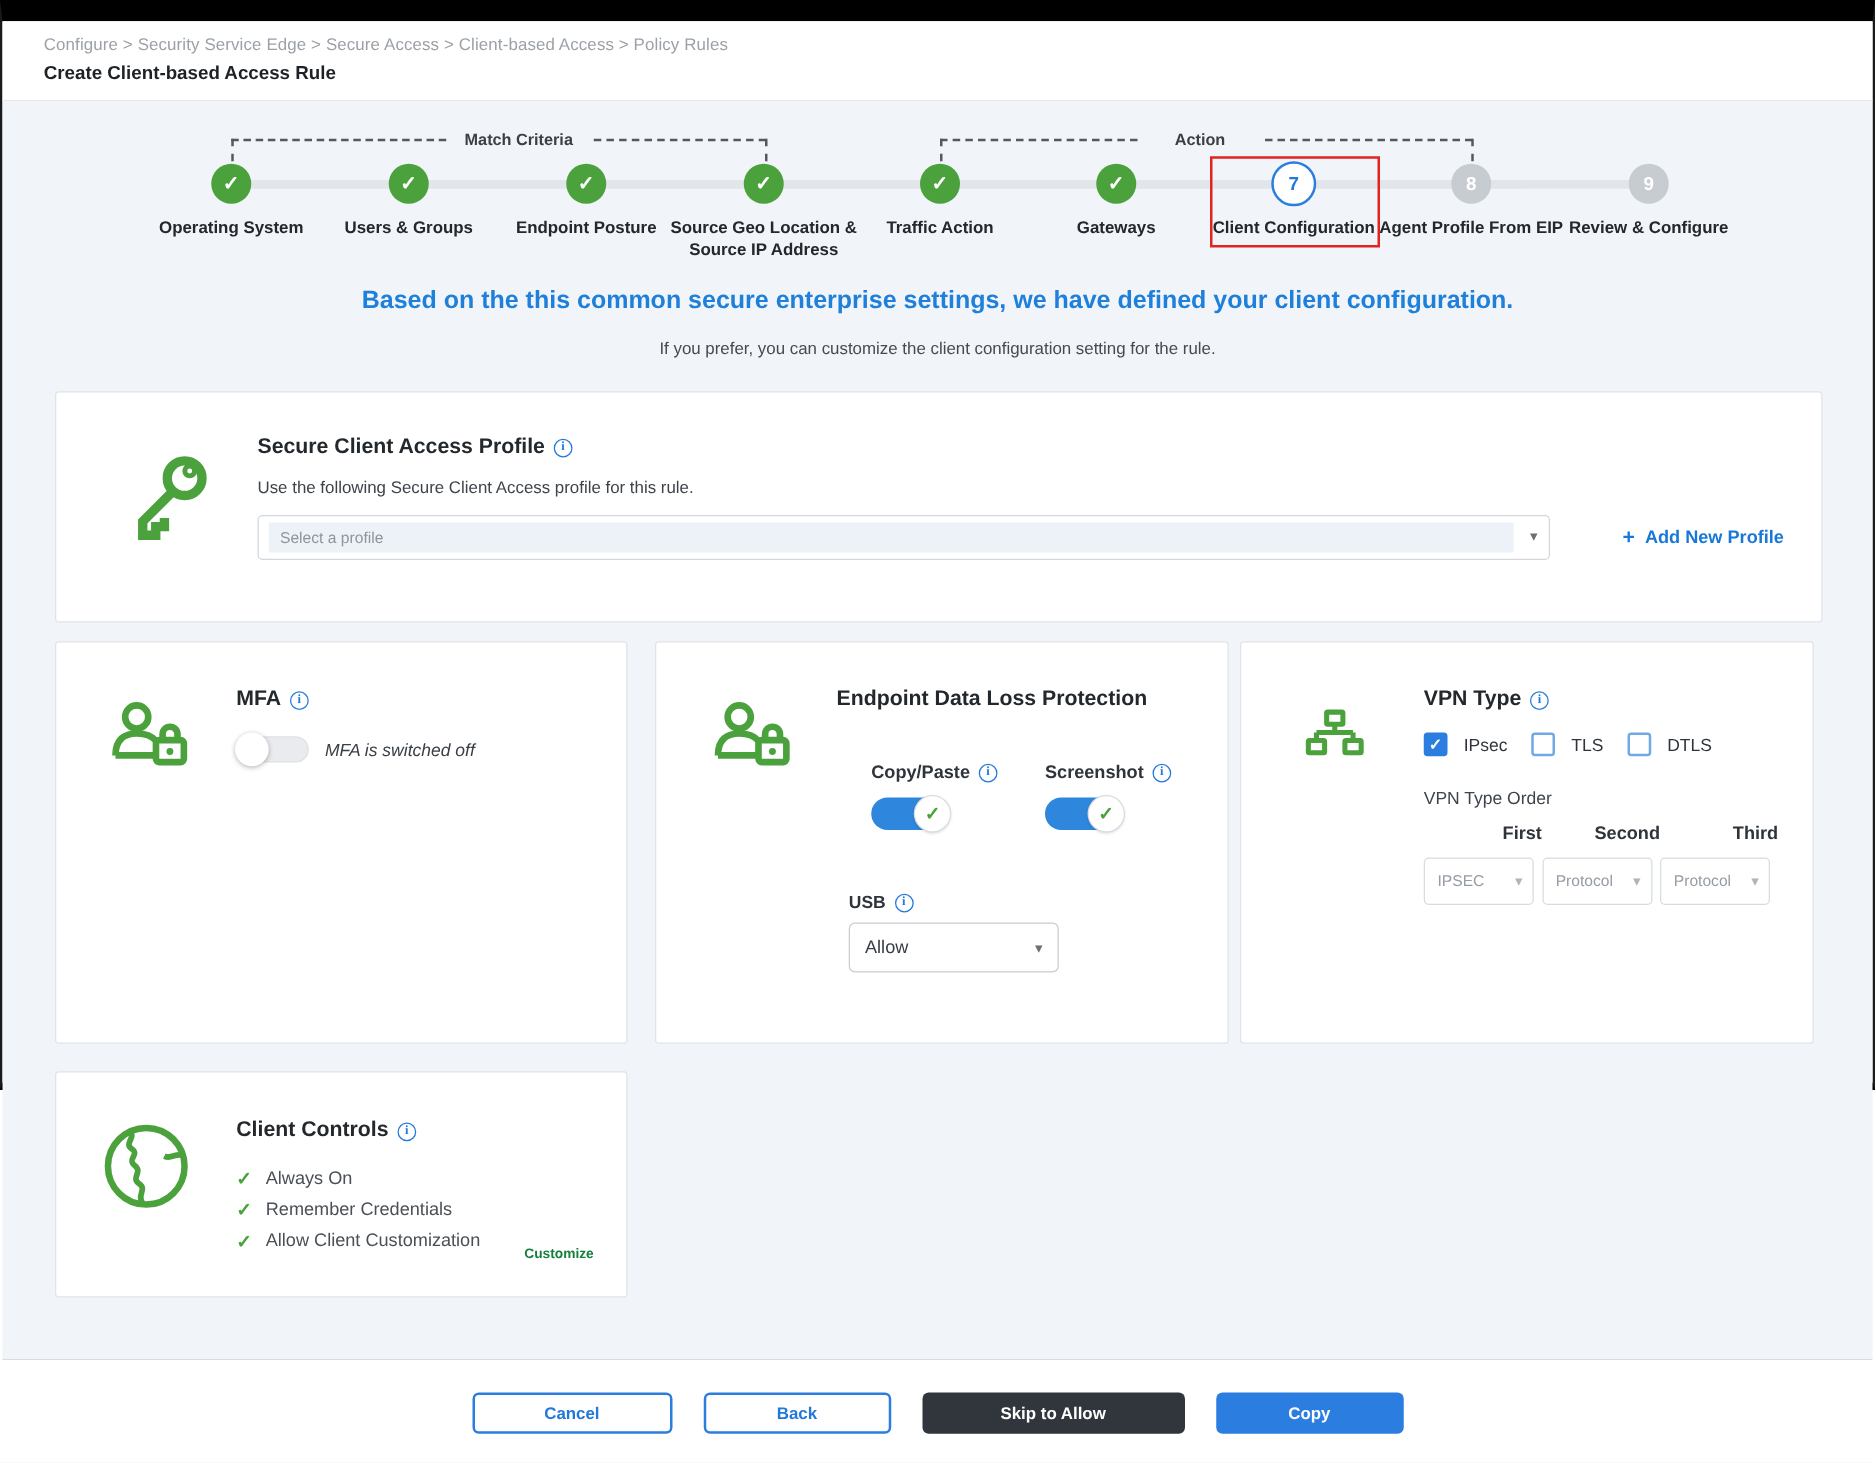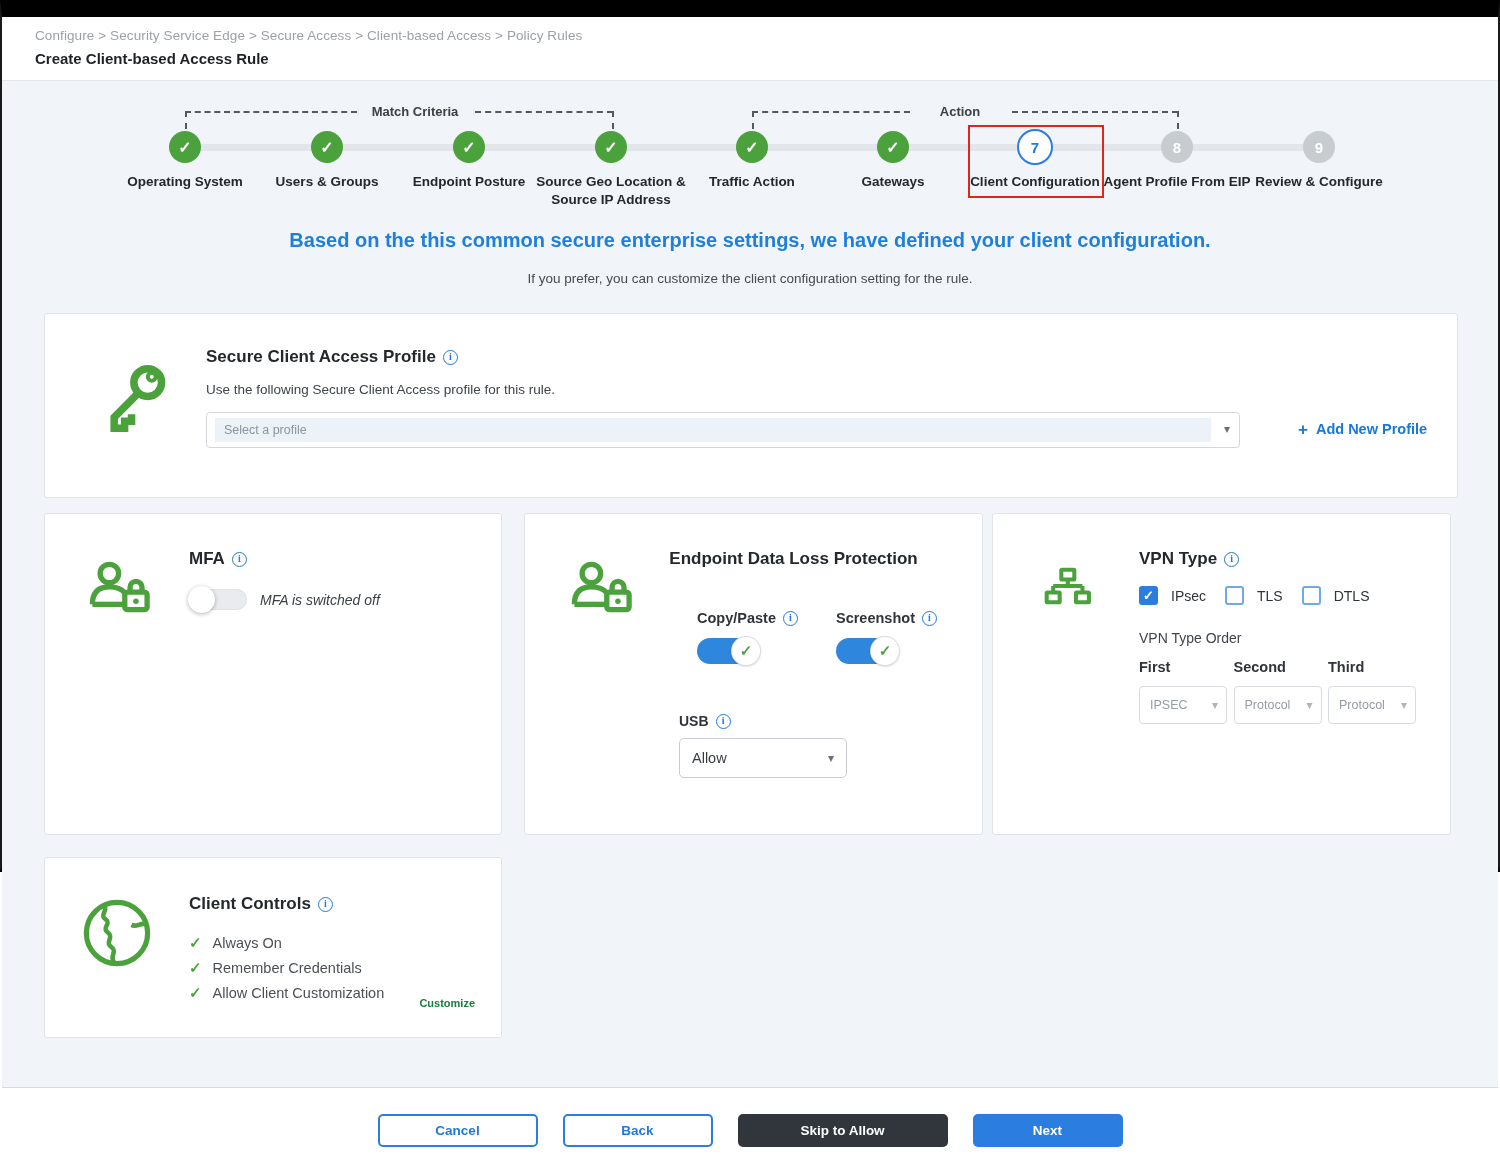--- a/index.html
+++ b/index.html
@@ -105,21 +105,21 @@
   .usb-select .caret { margin-left: auto; }
   .vpn-icon { position: absolute; left: 48px; top: 50px; }
   .vpn-title { position: absolute; left: 146px; top: 35px; }
   .vpn-cbs { position: absolute; left: 146px; top: 72px; display: flex; align-items: center; gap: 13px; }
   .cb { width: 19px; height: 19px; border-radius: 3px; border: 2px solid #6fa9e6; background: #fff; cursor: pointer;
         display: flex; align-items: center; justify-content: center; color: #fff; font-size: 13px; font-weight: 700; }
   .cb.checked { background: #2b7de0; border-color: #2b7de0; }
   .cb.checked::before { content: "\2713"; }
   .cb-label { font-size: 14px; color: #2e343a; margin-right: 6px; }
   .order-label { position: absolute; left: 146px; top: 116px; font-size: 14px; color: #3e444b; }
-  .order-heads { position: absolute; left: 146px; top: 145px; display: flex; }
+  .order-heads { position: absolute; left: 146px; top: 145px; display: flex; text-align: right; }
   .order-heads span { width: 94.5px; font-size: 14.5px; font-weight: 600; color: #2e343a; }
   .order-row { position: absolute; left: 146px; top: 172px; display: flex; gap: 6.5px; }
   .order-select {
     width: 88px; height: 38px; border: 1px solid #d8dbdf; border-radius: 4px; background: #fff;
     display: flex; align-items: center; padding: 0 8px 0 10px; cursor: pointer;
     font-size: 12.5px; color: #969ca4;
   }
   .order-select .caret { margin-left: auto; color: #b0b5ba; }
   .cc-icon { position: absolute; left: 35px; top: 38px; }
   .cc-title { position: absolute; left: 144px; top: 36px; }
@@ -350,16 +350,16 @@
       </div>
       <div class="customize">Customize</div>
     </div>
 
   </div>
 
   <div class="footer">
     <div class="btn btn-outline">Cancel</div>
     <div class="btn btn-outline btn-back">Back</div>
     <div class="btn btn-dark">Skip to Allow</div>
-    <div class="btn btn-primary">Next</div>
+    <div class="btn btn-primary">Copy</div>
   </div>
 
 </div>
 
 </body></html>

